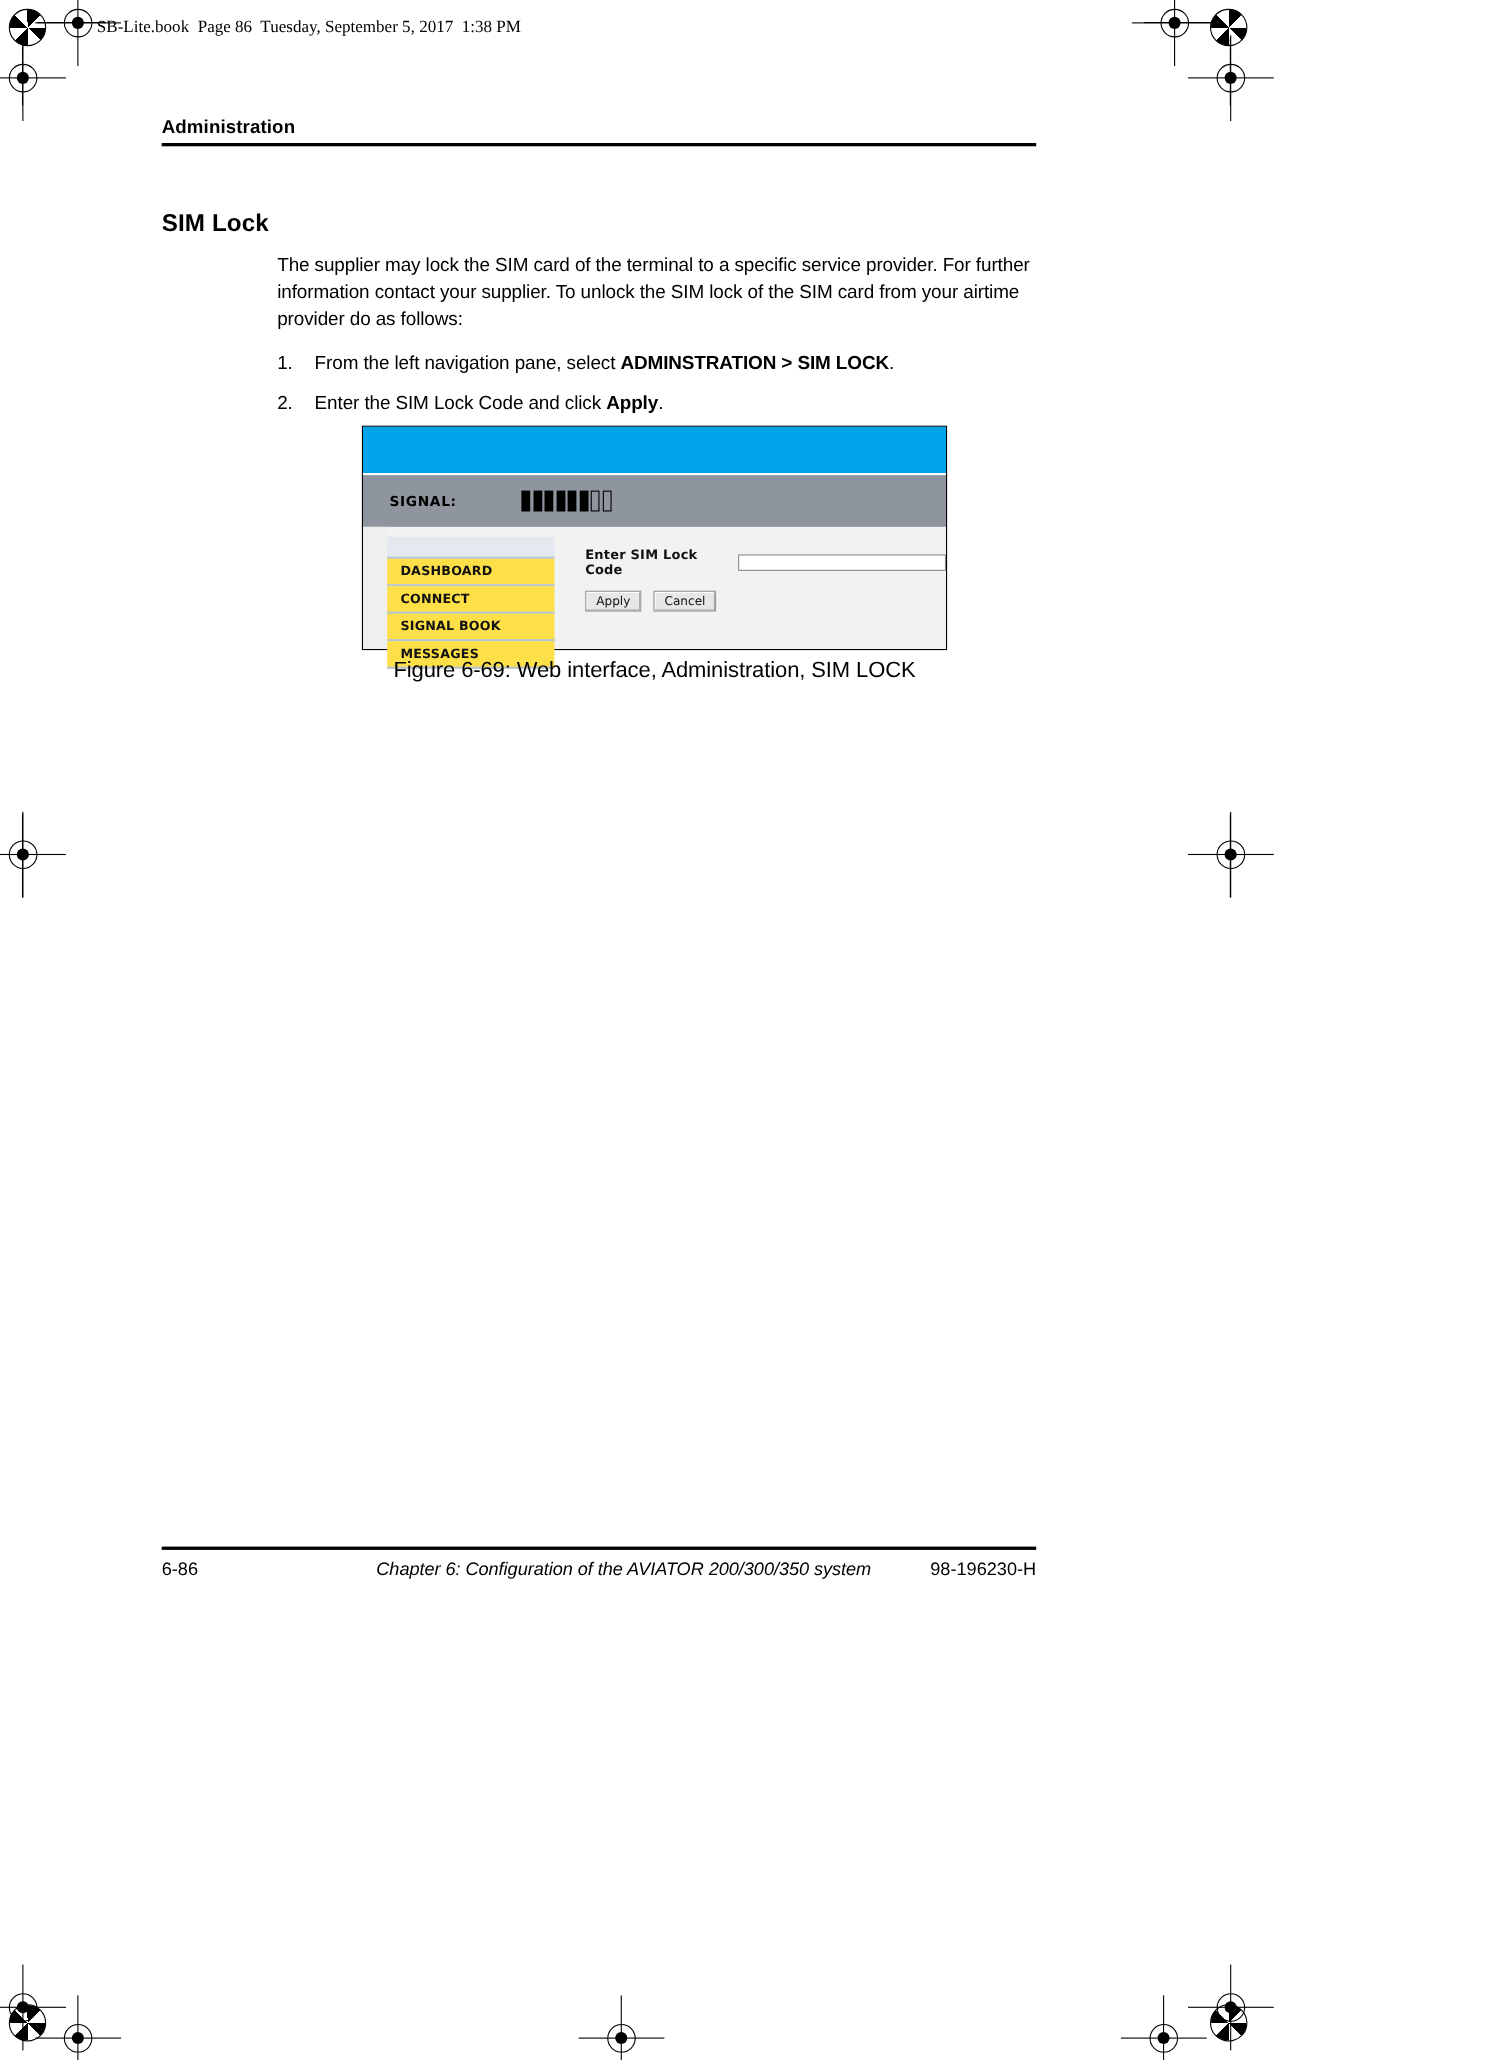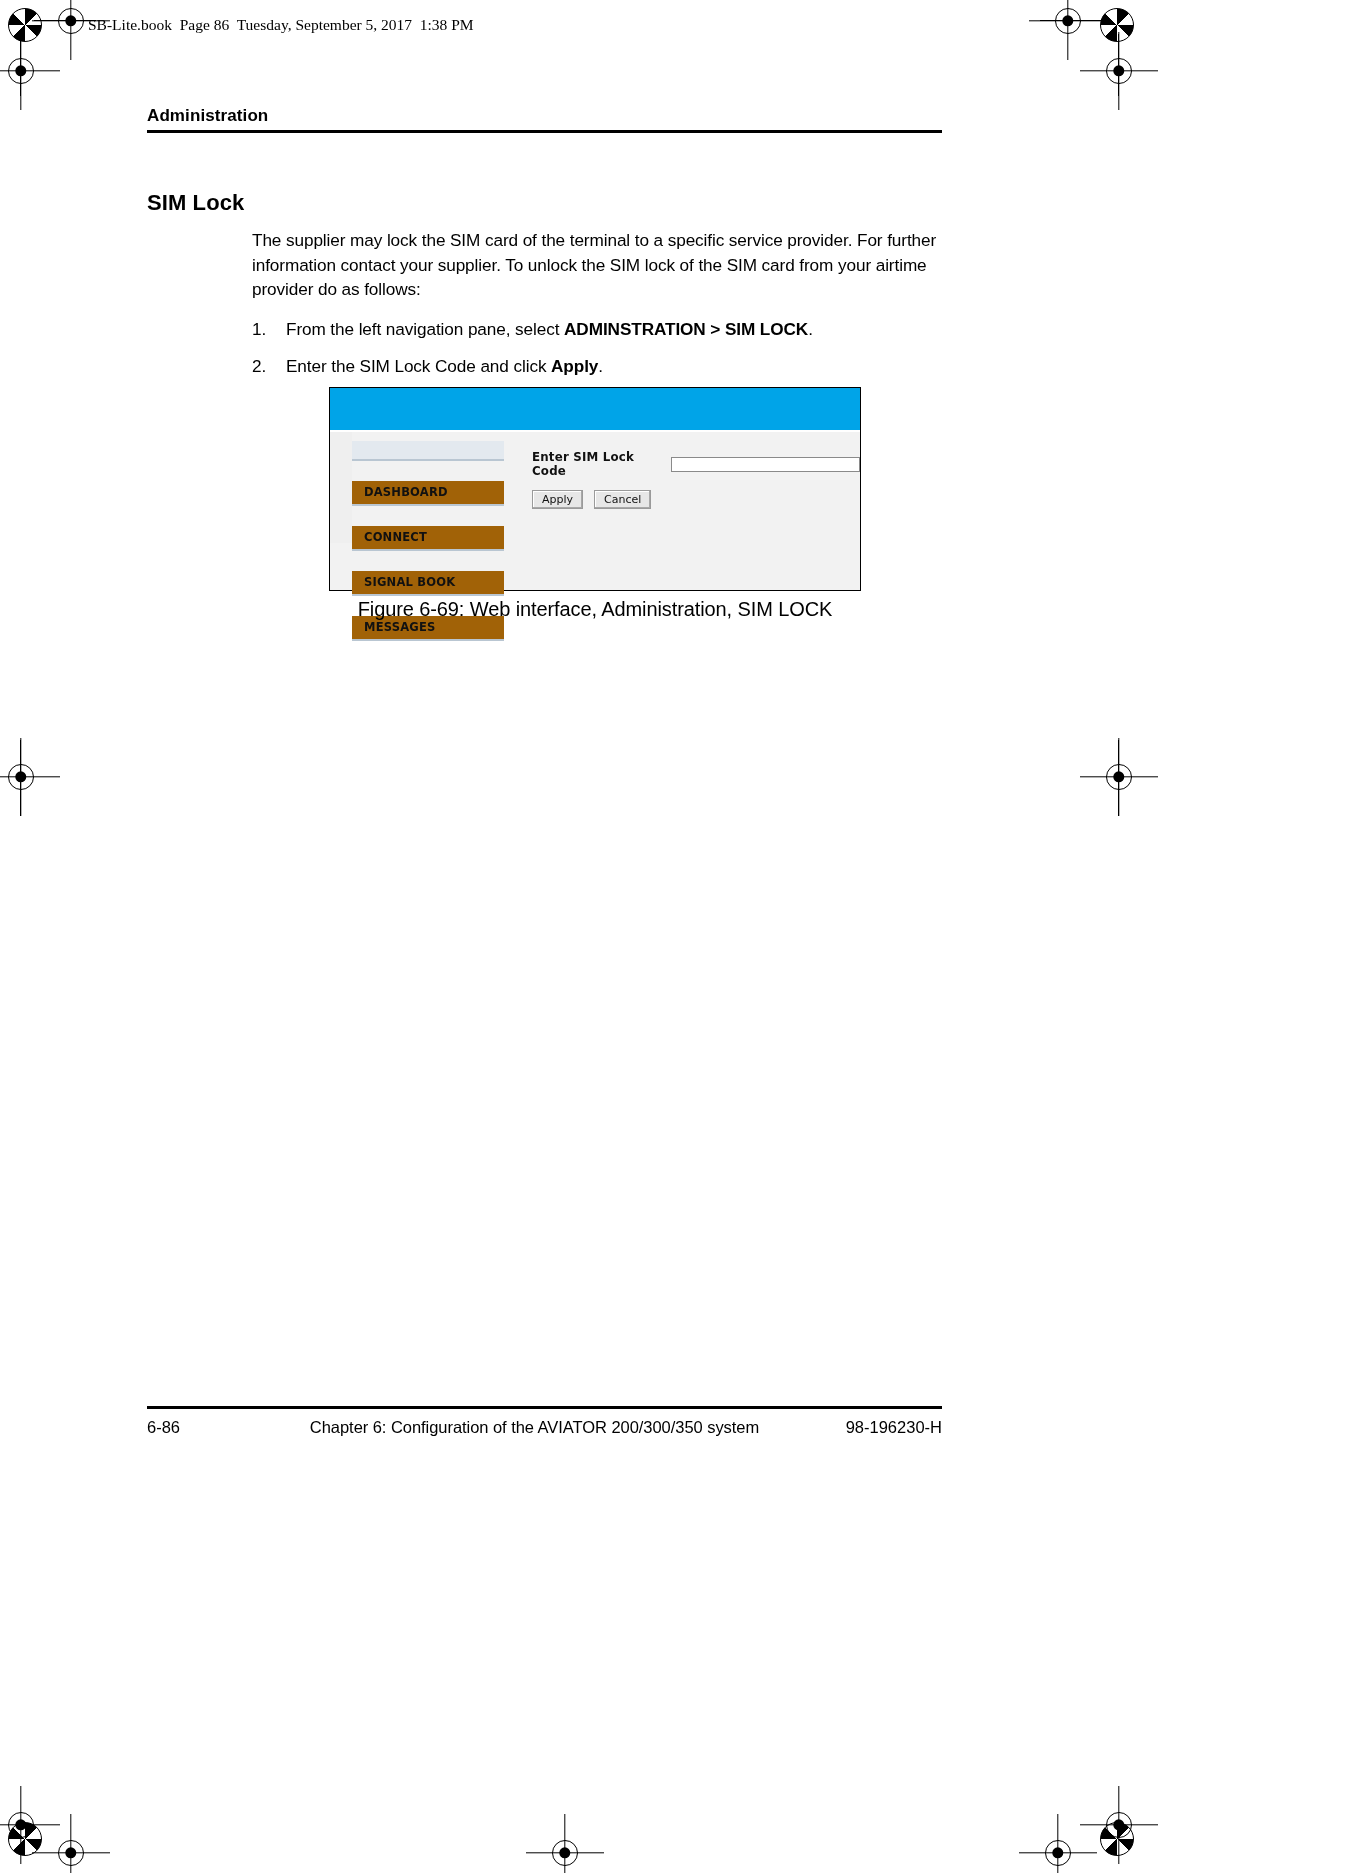--- a/index.html
+++ b/index.html
@@ -100,24 +100,24 @@
   .bars { display:flex; gap:2.5px; align-items:center; }
   .bar { width:8px; height:19px; background:#000; }
   .bar.empty { background:transparent; border:1.4px solid #000; box-sizing:border-box; }
 
   .wi-body { display:flex; height:111px; background:#f2f2f2; }
   .wi-gutter { width:22px; background:#efefef; border-right:0px solid #ccc; }
   .wi-nav { width:152px; padding-top:9px; }
   .navspacer { height:18px; background:#e3e9ef; border-bottom:2px solid #b9c6d2; }
   .navitem {
     height:23px; line-height:23px;
-    background:#a16207; border-bottom:2px solid #b9c6d2;
+    background:#fde047; border-bottom:2px solid #b9c6d2;
     padding-left:12px;
     font-size:11.5px; font-weight:bold; color:#111;
-    font-family:"DejaVu Sans", sans-serif; letter-spacing:0.2px;margin-top:20px;
+    font-family:"DejaVu Sans", sans-serif; letter-spacing:0.2px;
   }
   .wi-content { flex:1; padding:18px 0 0 28px; }
   .formrow { display:flex; align-items:center; }
   .formlabel {
     font-size:11.8px; font-weight:bold; color:#111;
     font-family:"DejaVu Sans", sans-serif; letter-spacing:0.2px;
   }
   .forminput {
     width:190px; height:15px; background:#fff;
     border:1px solid #8a8a8a; box-sizing:border-box;
@@ -138,21 +138,21 @@
   
   .footrule {
     position:absolute; left:147px; top:1406px; width:795px; height:2.6px;
     background:#000;
   }
   .footer {
     position:absolute; left:147px; top:1418px; width:795px;
     font-size:16.5px; color:#000; display:flex; align-items:baseline;
   }
   .foot-left { width:130px; }
-  .foot-mid { flex:1; text-align:center; letter-spacing:-0.05px; }
+  .foot-mid { flex:1; text-align:right; letter-spacing:-0.05px;font-style:italic; }
   .foot-right { width:150px; text-align:right; }
 </style>
 </head>
 <body>
 
 <div class="page">
 
   <div class="cornerpat" style="left:8px; top:8px;"></div>
   <div class="cornerpat" style="left:1100px; top:8px;"></div>
   <div class="cornerpat" style="left:8px; top:1822px;"></div>
@@ -249,20 +249,33 @@
     <div class="step">
       <span class="num">2.</span>
       <span>Enter the SIM Lock Code and click </span><b>Apply</b><span>.</span>
     </div>
   </div>
 
   <div class="figwrap">
     <div class="wi-banner"></div>
     <div class="wi-banner-edge"></div>
 
+    <div class="wi-signal">
+      <div class="wi-signal-label">SIGNAL:</div>
+      <div class="bars">
+        <div class="bar"></div>
+        <div class="bar"></div>
+        <div class="bar"></div>
+        <div class="bar"></div>
+        <div class="bar"></div>
+        <div class="bar"></div>
+        <div class="bar empty"></div>
+        <div class="bar empty"></div>
+      </div>
+    </div>
 
     <div class="wi-body">
       <div class="wi-gutter"></div>
       <div class="wi-nav">
         <div class="navspacer"></div>
         <div class="navitem">DASHBOARD</div>
         <div class="navitem">CONNECT</div>
         <div class="navitem">SIGNAL BOOK</div>
         <div class="navitem">MESSAGES</div>
       </div>

